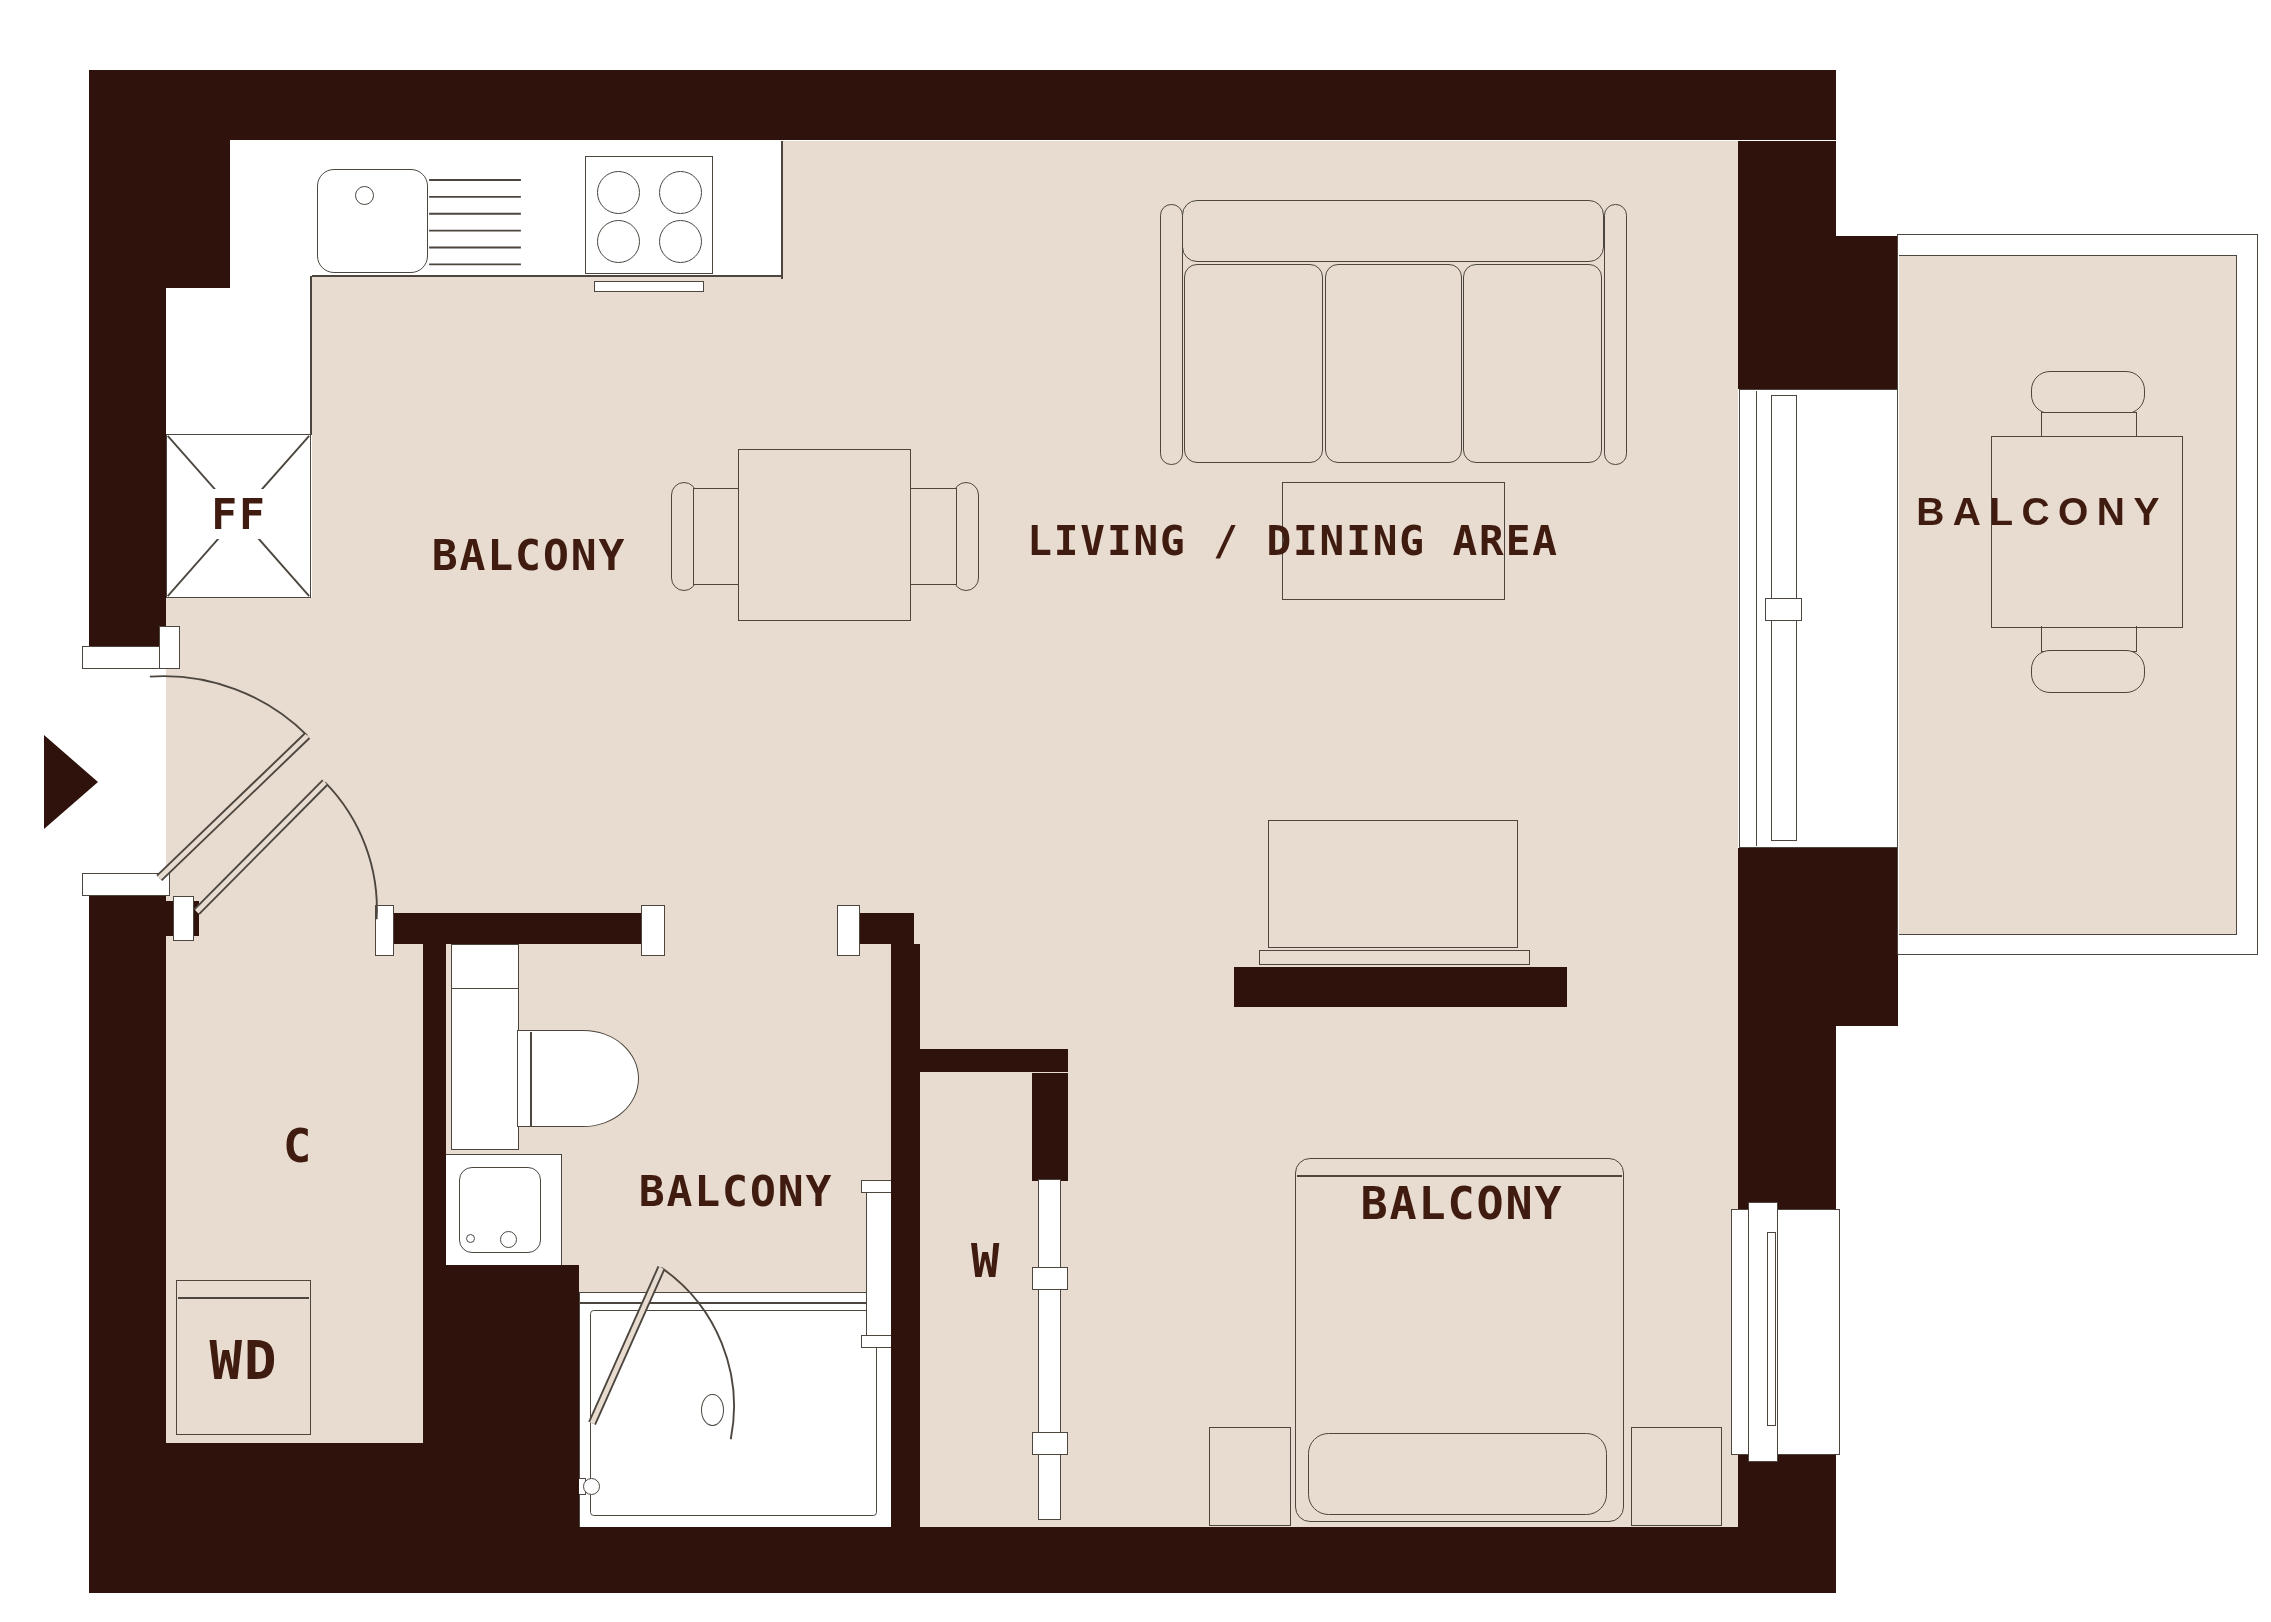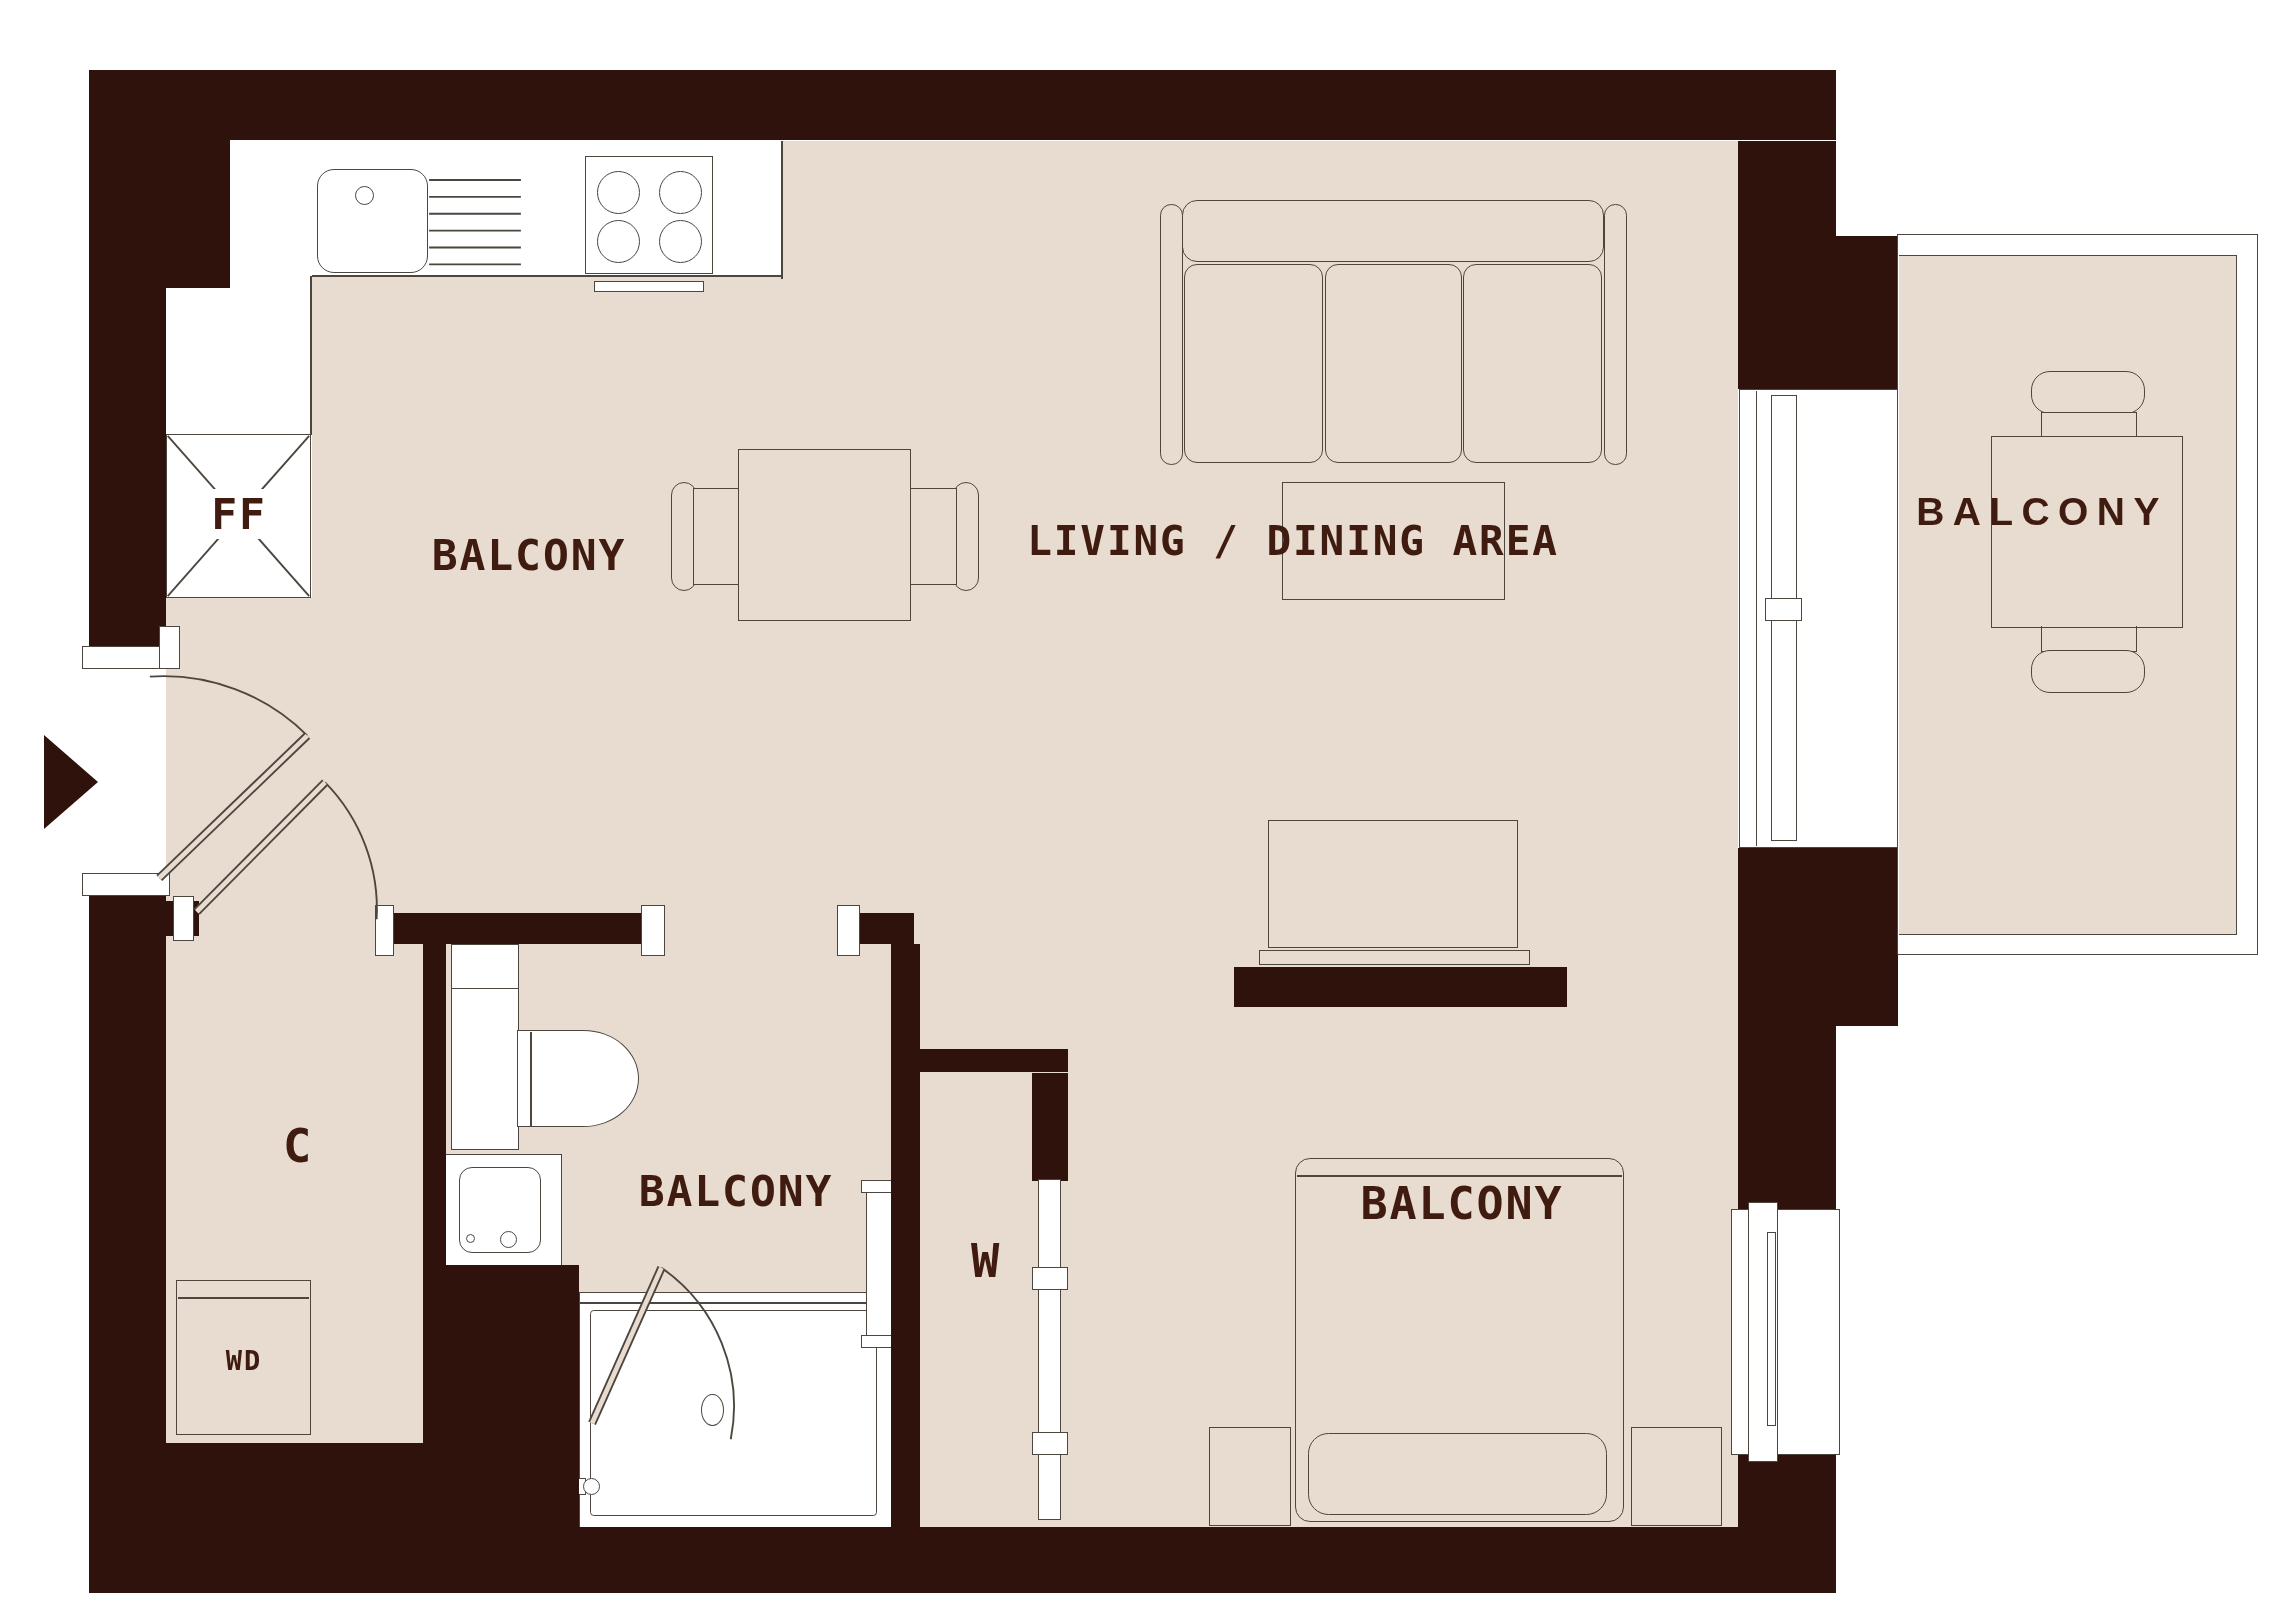--- a/index.html
+++ b/index.html
@@ -178,17 +178,17 @@
 
   <div class="arrow" style="left:44px;top:735px;"></div>
 
   <div class="lbl" style="left:529px;top:555px;font-size:43px;">BALCONY</div>
   <div class="lbl" style="left:1293px;top:541px;font-size:41px;text-align:center;">LIVING / DINING AREA</div>
   <div class="lbl lbl-sans" style="left:2042px;top:512px;font-size:39px;">BALCONY</div>
   <div class="lbl" style="left:736px;top:1191px;font-size:43px;">BALCONY</div>
   <div class="lbl" style="left:1462px;top:1203px;font-size:45px;">BALCONY</div>
   <div class="lbl" style="left:298px;top:1145px;font-size:47px;">C</div>
   <div class="lbl" style="left:986px;top:1260px;font-size:47px;">W</div>
-  <div class="lbl" style="left:244px;top:1360px;font-size:27px;">WD</div>
+  <div class="lbl" style="left:244px;top:1360px;font-size:54px;">WD</div>
   <div class="lbl" style="left:239px;top:514px;font-size:43px;background:#ffffff;padding:0 3.7px;">FF</div>
 
 </div>
 
 
 </body></html>

